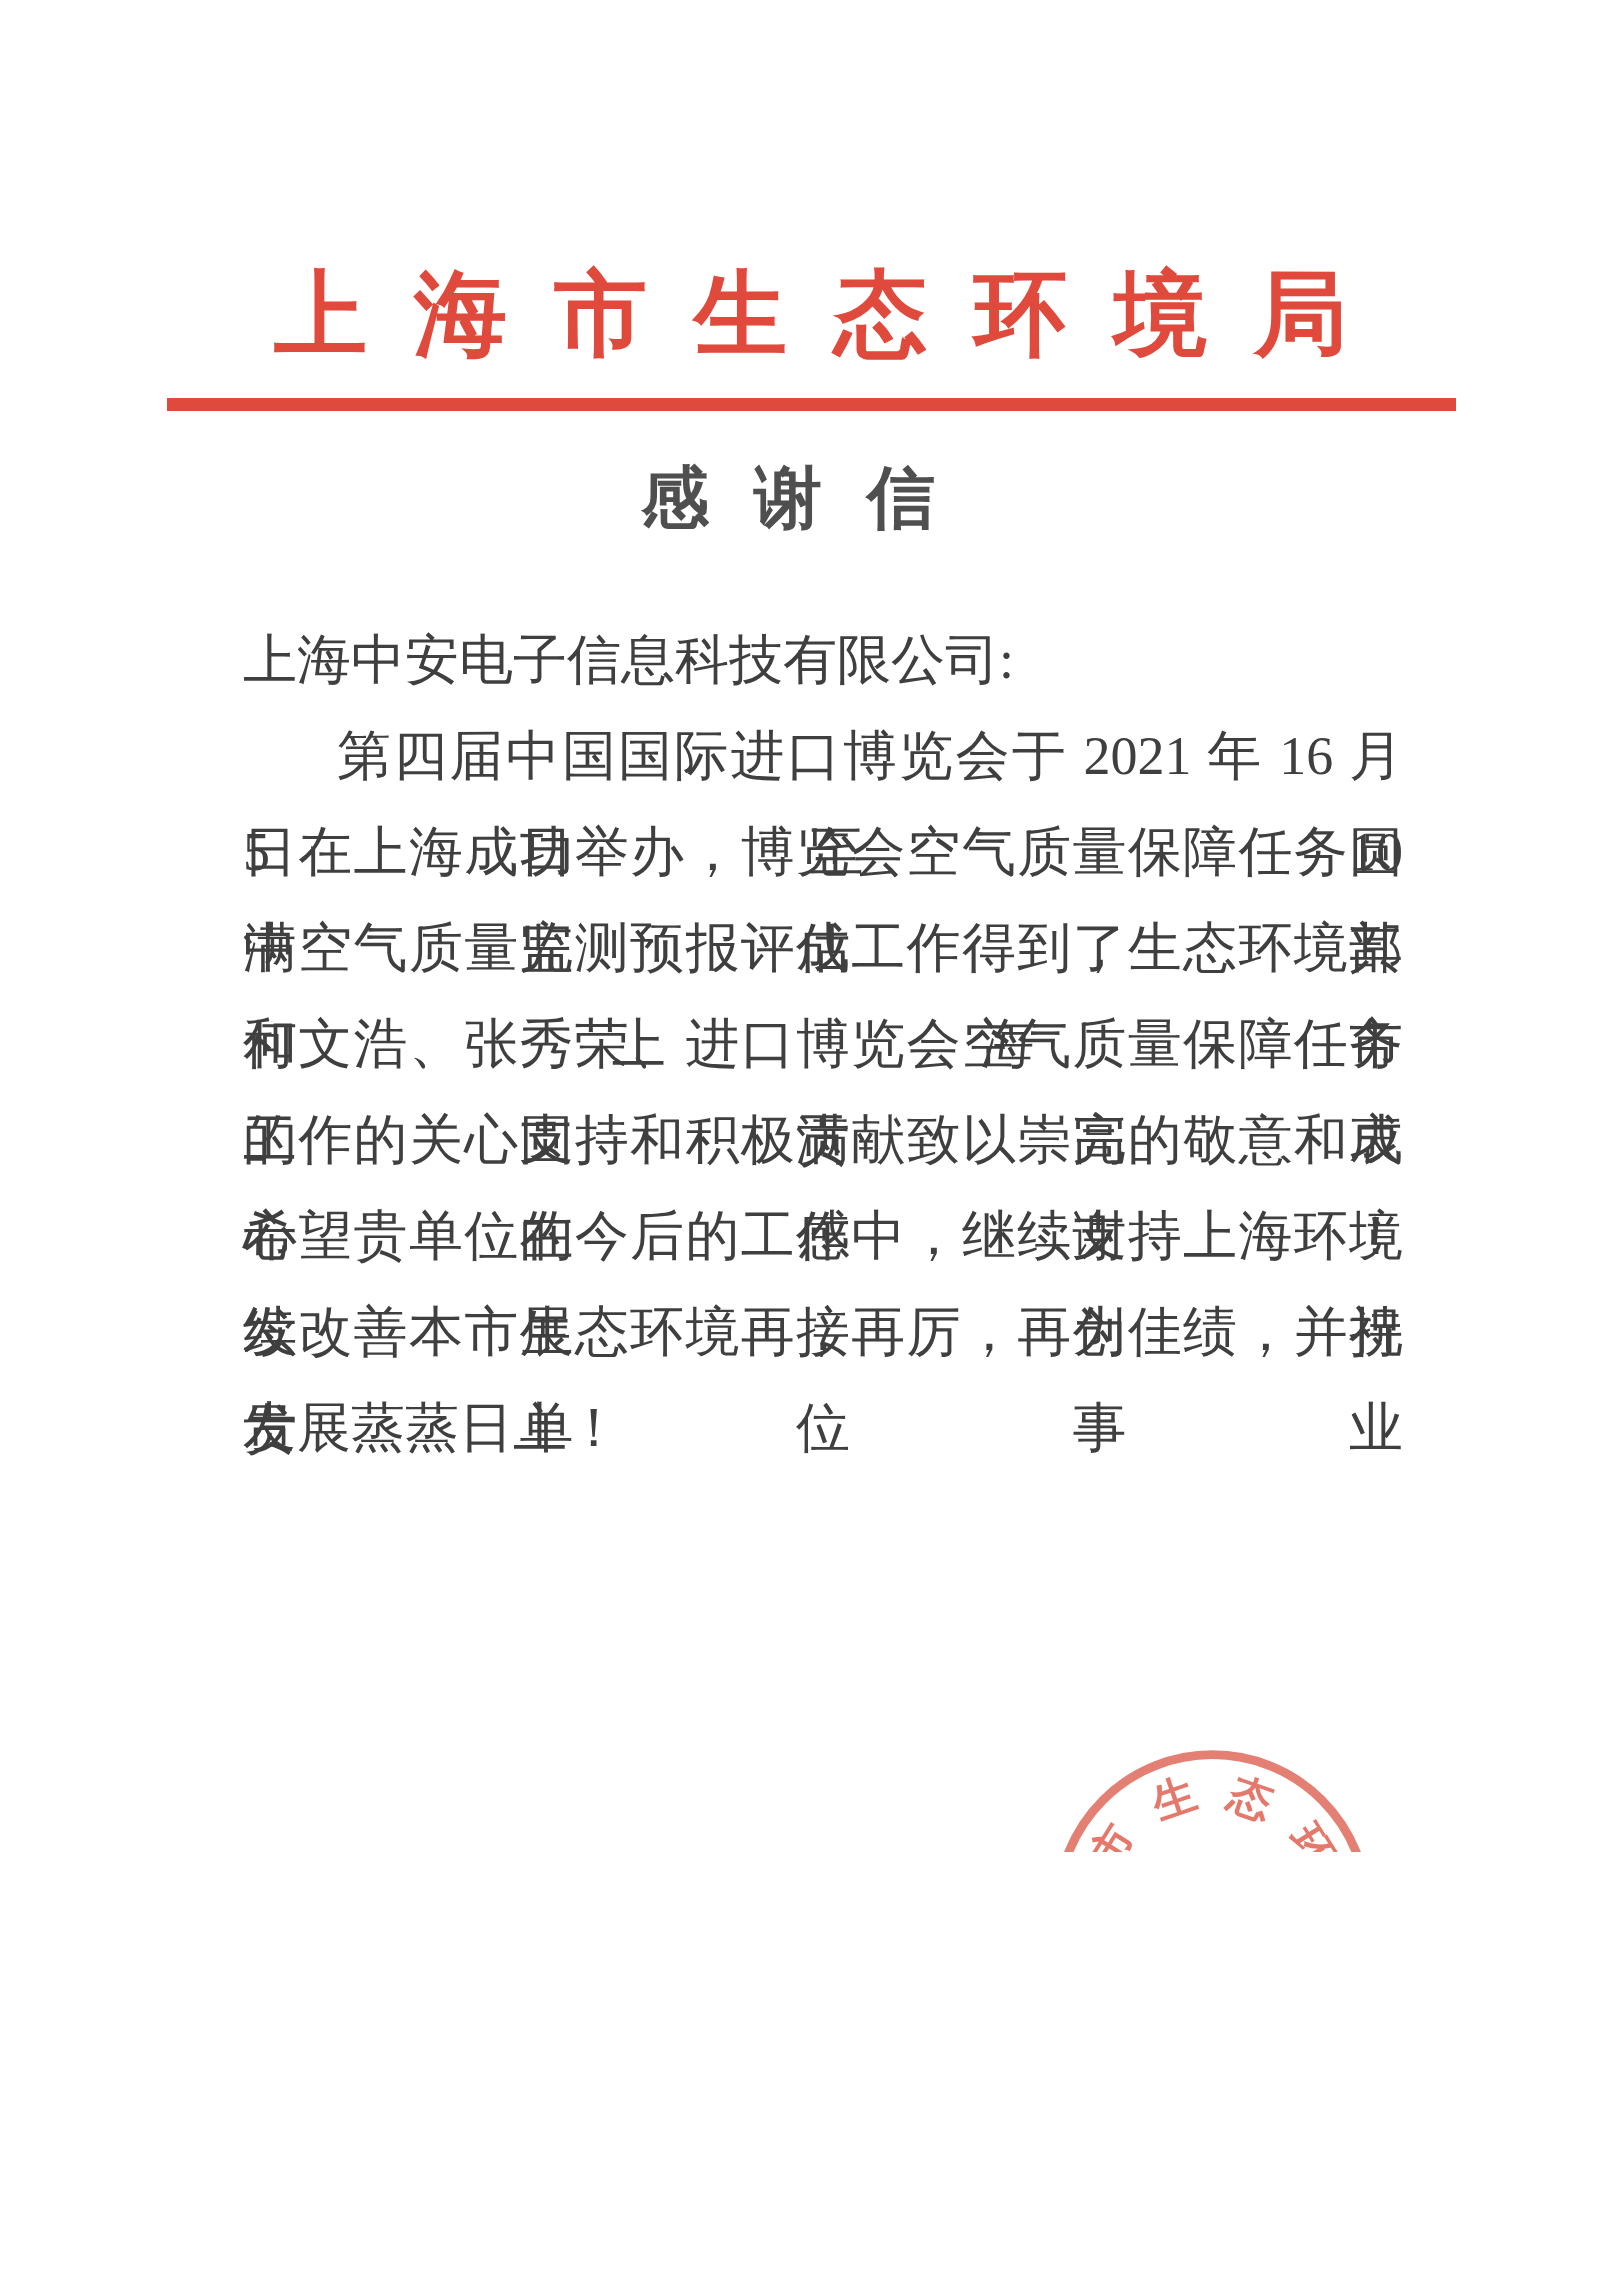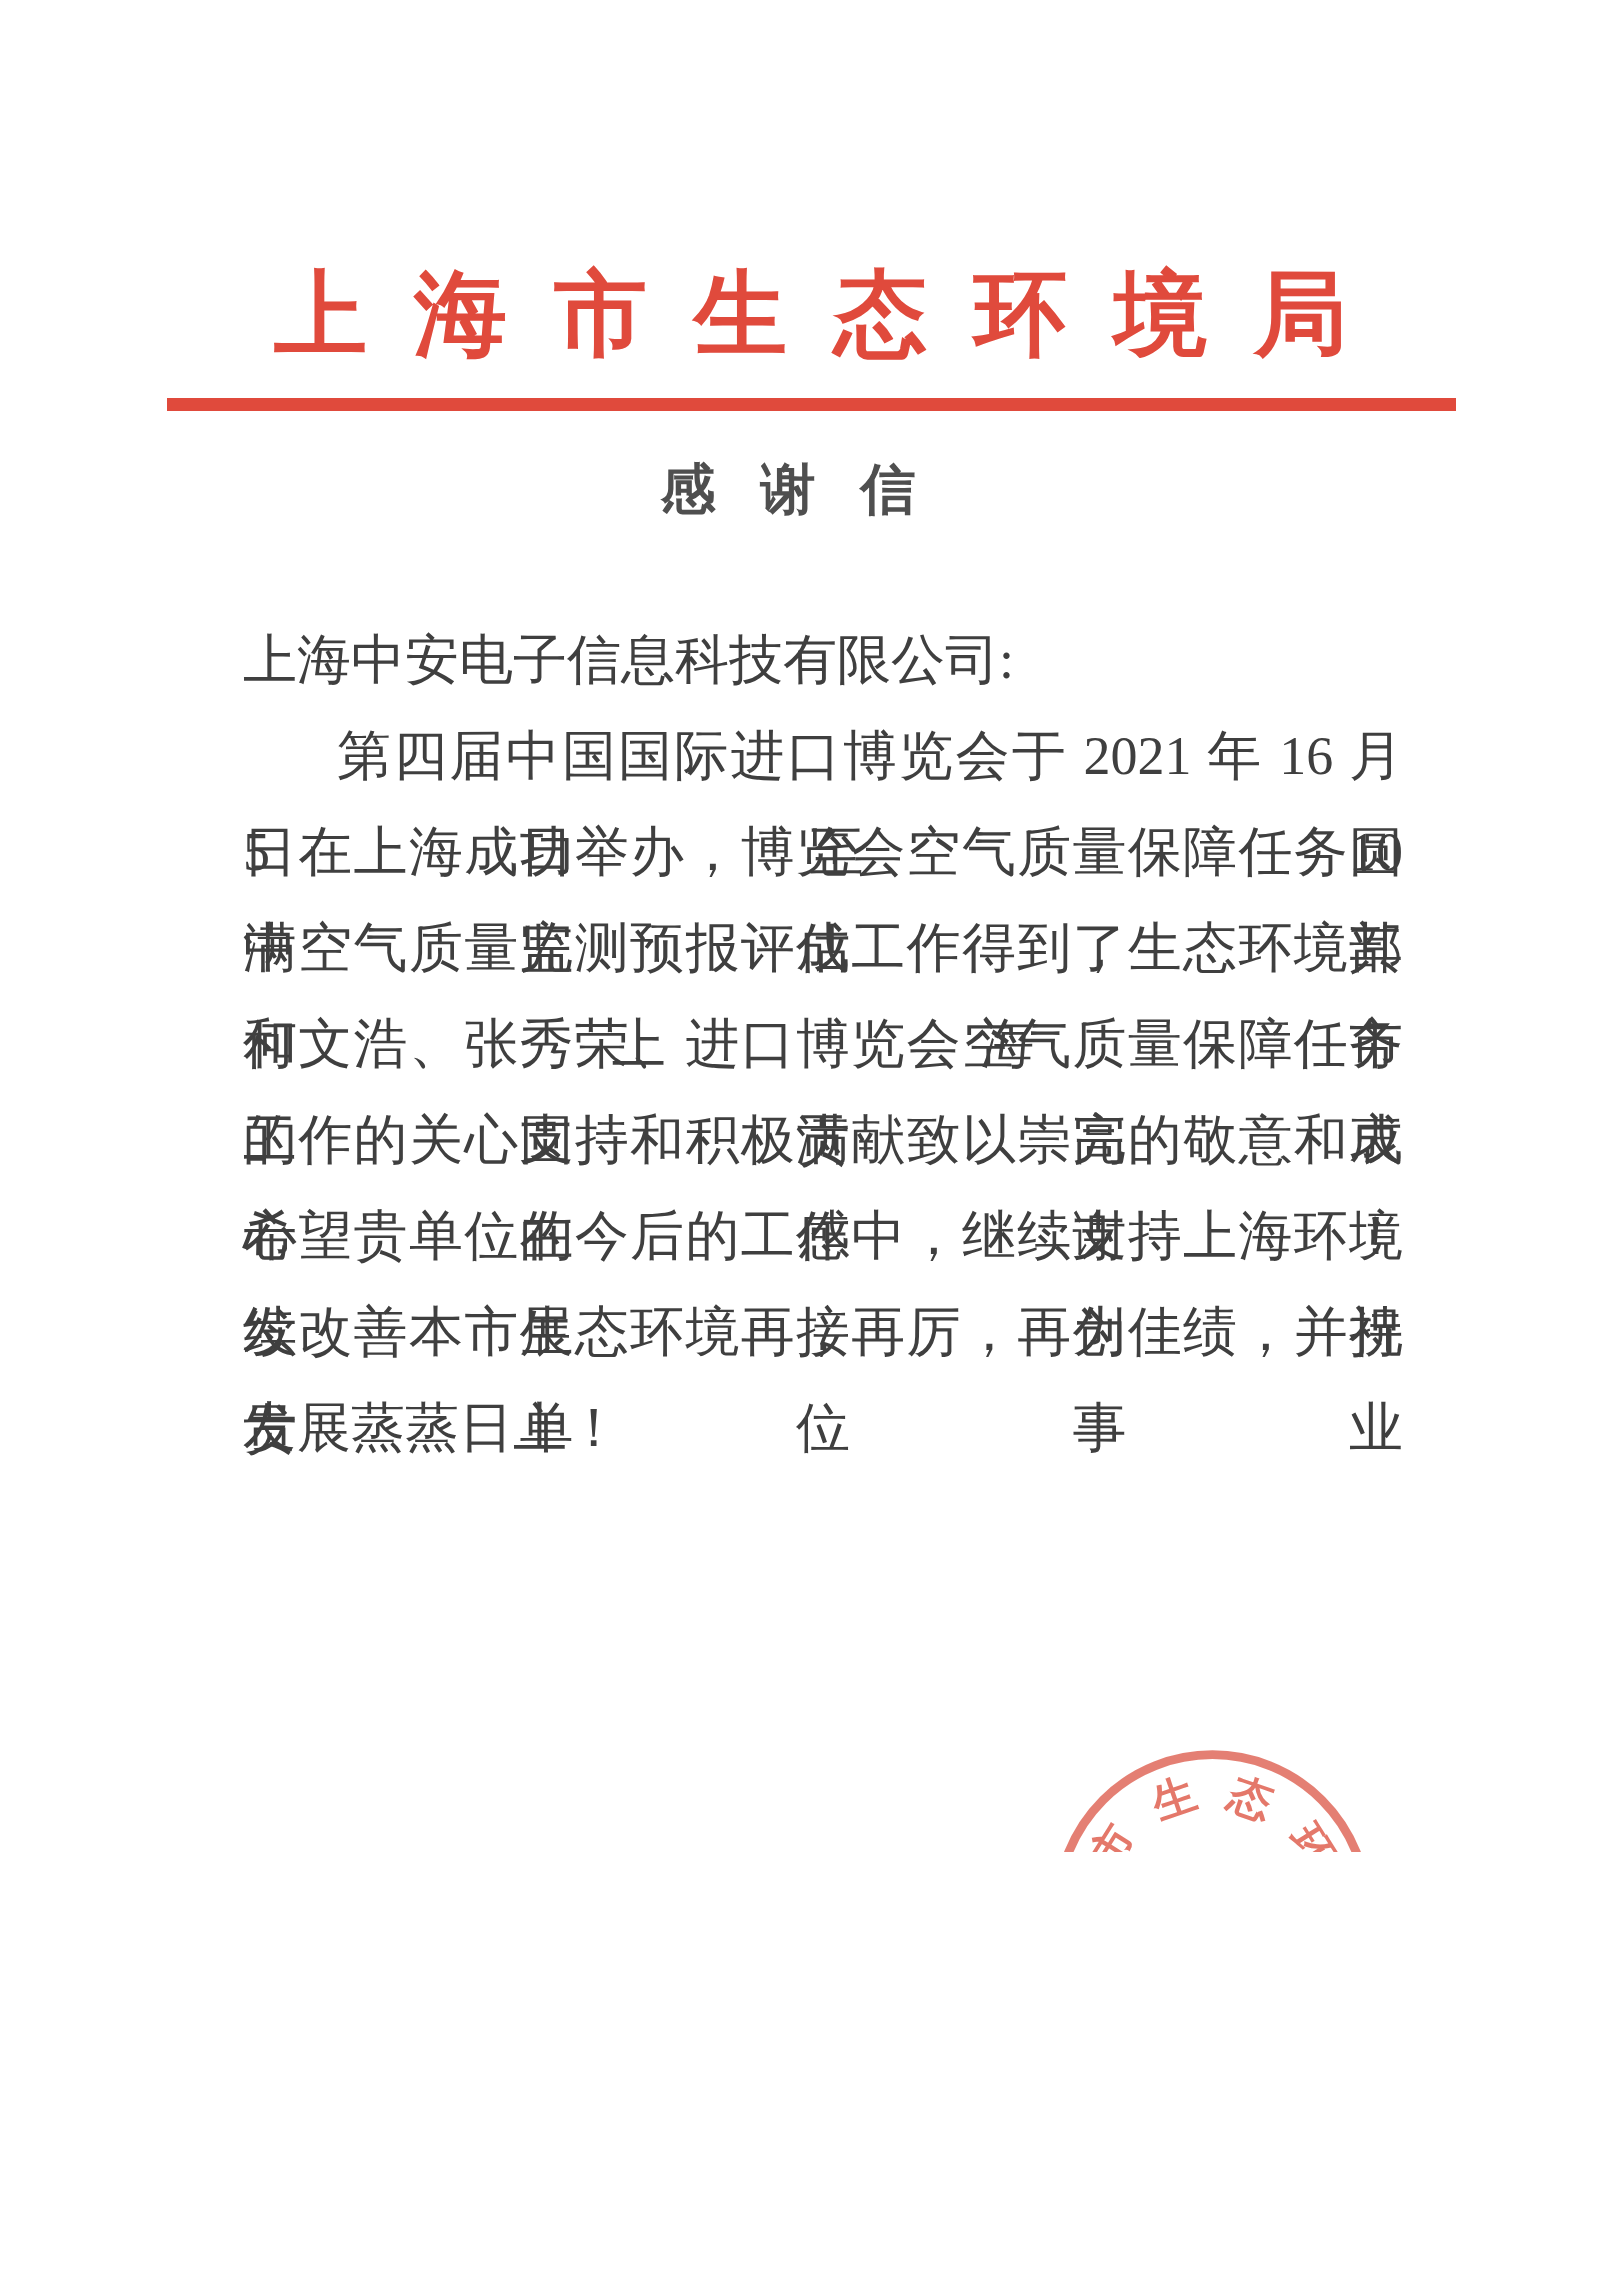--- a/index.html
+++ b/index.html
@@ -37,21 +37,21 @@
     background: #e04a3c;
   }
 
   
   .doc-title {
     position: absolute;
     top: 453px;
     left: 0;
     right: 0;
     text-align: center;
-    font-size: 55px;
+    font-size: 68px;
     font-weight: 600;
     color: #4f4f4f;
     letter-spacing: 45px;
     white-space: nowrap;
   }
 
   
   .body-block {
     position: absolute;
     top: 612px;

